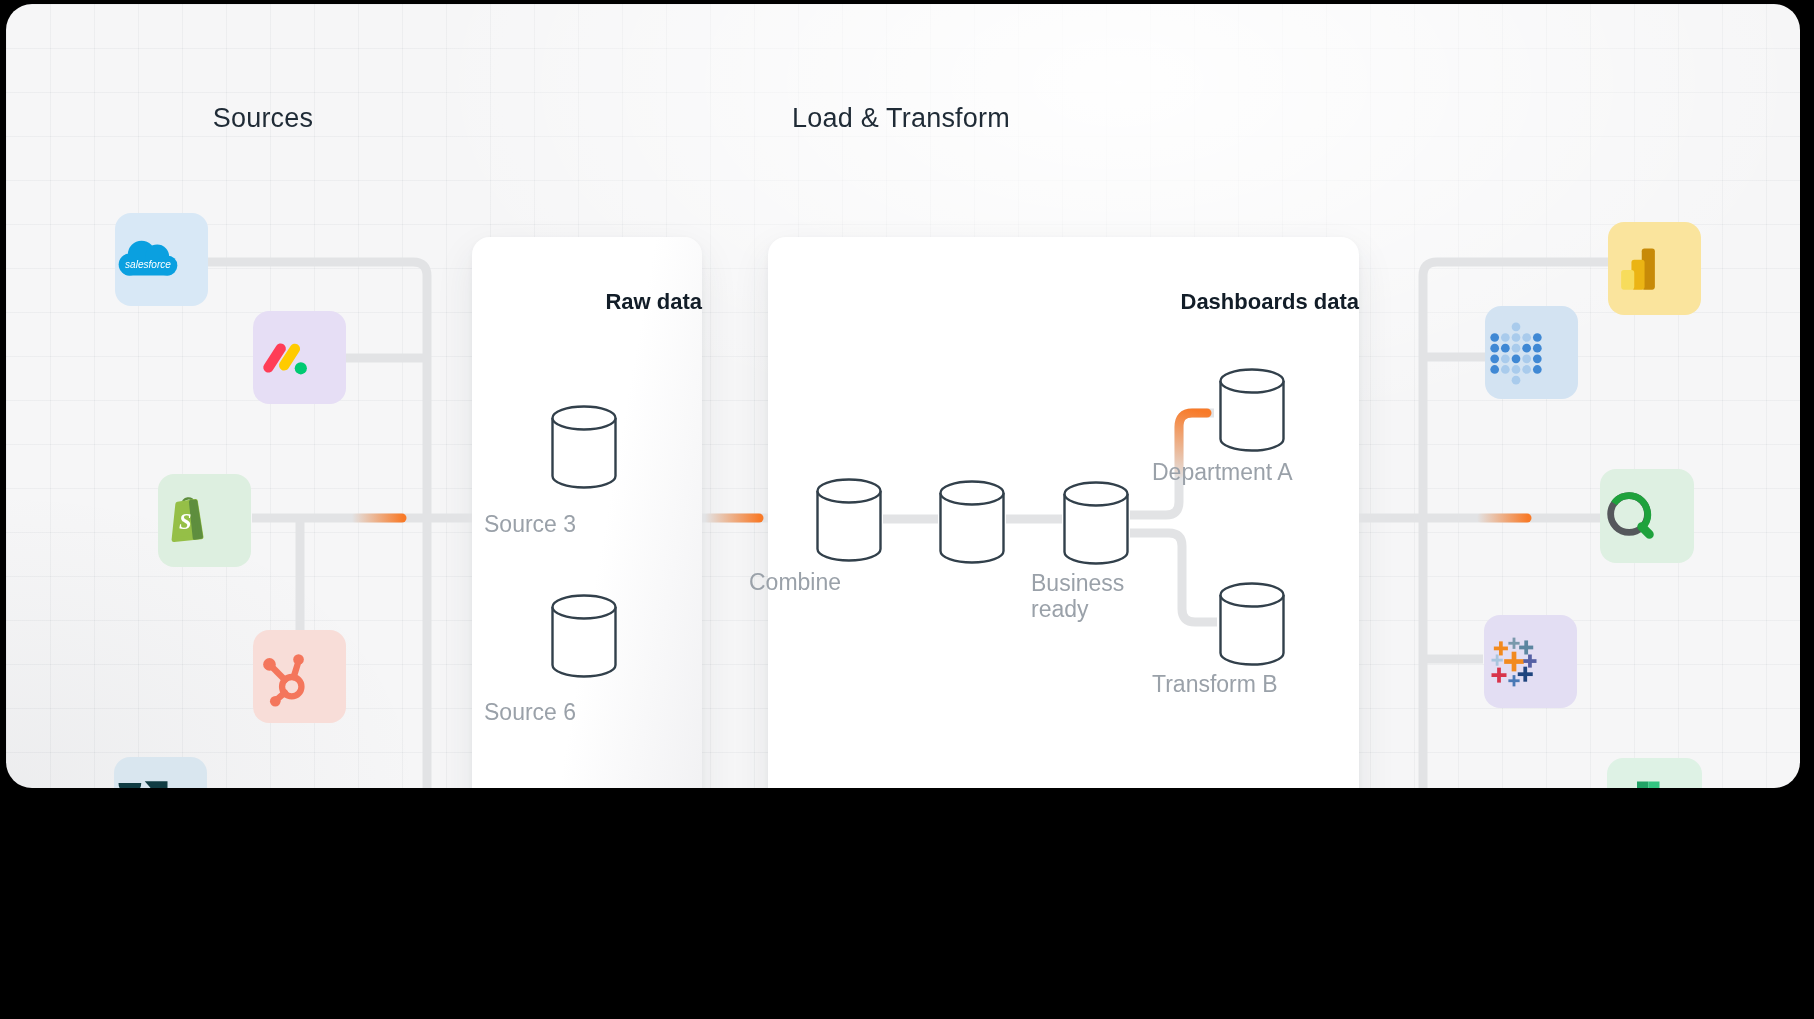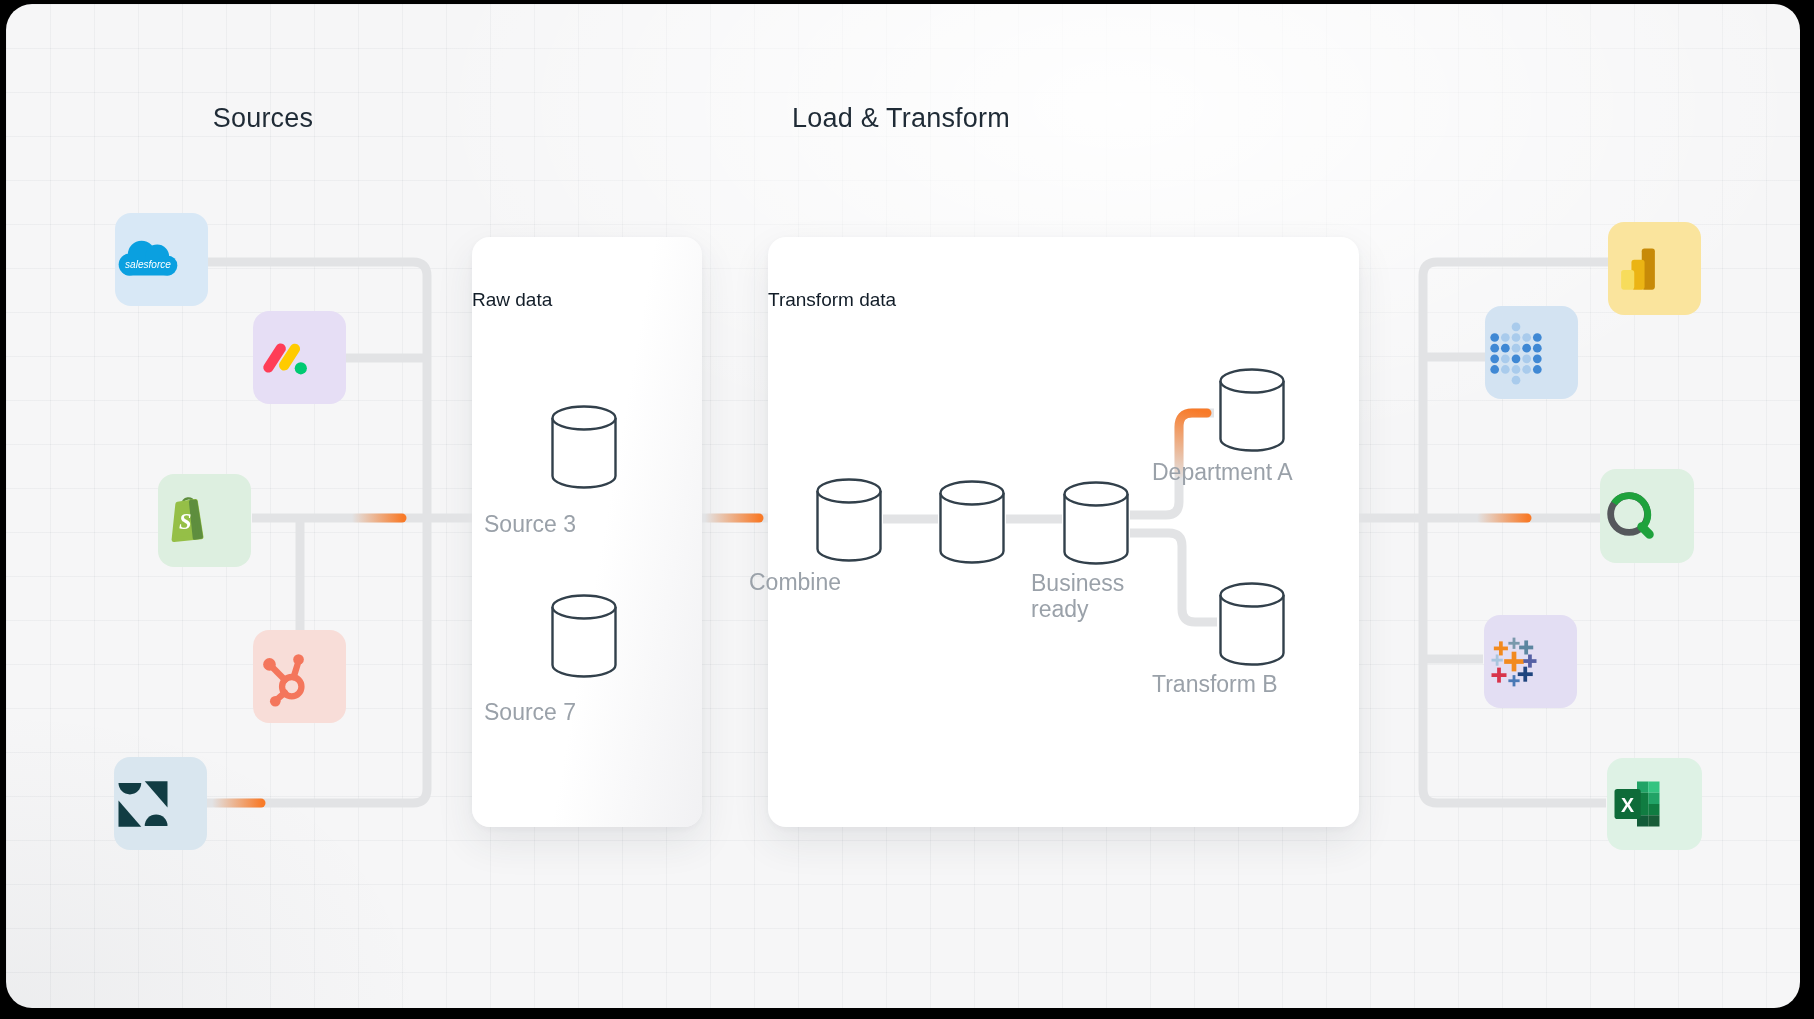--- a/index.html
+++ b/index.html
@@ -1,54 +1,54 @@
 <!DOCTYPE html>
 <html><head>
 <meta charset="utf-8">
 <style>
   html,body{margin:0;padding:0;background:#000;}
   body{width:1814px;height:1019px;position:relative;overflow:hidden;
        font-family:"Liberation Sans", sans-serif;}
-  .frame{position:absolute;left:6px;top:4px;width:1794px;height:1004px;
+  .frame{position:absolute;left:6px;top:4px;width:1794px;height:784px;
          border-radius:26px;overflow:hidden;
          background:
            radial-gradient(1000px 520px at 62% 10%, rgba(255,255,255,.95), rgba(255,255,255,0) 70%),
            radial-gradient(700px 500px at 0% 100%, rgba(60,70,80,.05), rgba(0,0,0,0) 60%),
            linear-gradient(to right, rgba(120,128,136,.075) 1px, transparent 1px),
            linear-gradient(to bottom, rgba(120,128,136,.075) 1px, transparent 1px),
            #f6f6f7;
          background-size:auto,auto,44px 44px,44px 44px,auto;}
   .world{position:absolute;left:-6px;top:-4px;width:1814px;height:1019px;}
   .hdr{position:absolute;width:300px;text-align:center;font-size:27px;font-weight:500;
        color:#1f2b36;letter-spacing:.2px;}
   .panel{position:absolute;border-radius:18px;background:#fff;
          box-shadow:0 16px 38px rgba(45,55,66,.09), 0 2px 6px rgba(45,55,66,.04);}
   .panel.raw{background:linear-gradient(100deg,#ffffff 55%,#f1f1f3 100%);}
-  .panel-title{margin-top:52px;text-align:left;font-size:19px;font-weight:400;color:#121d28;}
+  .panel-title{margin-top:52px;text-align:right;font-size:22px;font-weight:700;color:#121d28;}
   .nodelabel{position:absolute;text-align:left;font-size:23px;color:#9aa1a9;line-height:26px;}
   .tile{position:absolute;width:93px;height:93px;border-radius:16px;
         display:flex;align-items:center;justify-content:flex-start;}
   .cyl{position:absolute;width:68px;height:85px;}
   svg{display:block;}
   .lines{position:absolute;left:0;top:0;}
 </style>
 </head>
 <body>
 
 <div class="frame">
 <div class="world">
 
   <div class="hdr" style="left:113px;top:103px">Sources</div>
   <div class="hdr" style="left:751px;top:103px">Load &amp; Transform</div>
 
   <div class="panel raw" style="left:472px;top:237px;width:230px;height:590px">
     <div class="panel-title">Raw data</div>
   </div>
   <div class="panel" style="left:768px;top:237px;width:591px;height:590px">
-    <div class="panel-title">Transform data</div>
+    <div class="panel-title">Dashboards data</div>
   </div>
 
   <svg class="lines" width="1814" height="1019" viewBox="0 0 1814 1019">
     <defs>
       <linearGradient id="g1" gradientUnits="userSpaceOnUse" x1="352" y1="0" x2="403" y2="0">
         <stop offset="0" stop-color="#F87A28" stop-opacity="0"></stop>
         <stop offset="1" stop-color="#F87A28"></stop>
       </linearGradient>
       <linearGradient id="g2" gradientUnits="userSpaceOnUse" x1="212" y1="0" x2="262" y2="0">
         <stop offset="0" stop-color="#F87A28" stop-opacity="0"></stop>
@@ -114,21 +114,21 @@
   <svg class="cyl" style="left:1218px;top:368px" viewBox="0 0 68 85">
     <path d="M2.5 13 V71 A31.5 11.5 0 0 0 65.5 71 V13" fill="#fff" stroke="#32404B" stroke-width="2.4"></path>
     <ellipse cx="34" cy="13" rx="31.5" ry="11.5" fill="#fff" stroke="#32404B" stroke-width="2.4"></ellipse>
   </svg>
   <svg class="cyl" style="left:1218px;top:582px" viewBox="0 0 68 85">
     <path d="M2.5 13 V71 A31.5 11.5 0 0 0 65.5 71 V13" fill="#fff" stroke="#32404B" stroke-width="2.4"></path>
     <ellipse cx="34" cy="13" rx="31.5" ry="11.5" fill="#fff" stroke="#32404B" stroke-width="2.4"></ellipse>
   </svg>
 
   <div class="nodelabel" style="left:484px;top:511px;width:200px">Source 3</div>
-  <div class="nodelabel" style="left:484px;top:699px;width:200px">Source 7</div>
+  <div class="nodelabel" style="left:484px;top:699px;width:200px">Source 6</div>
   <div class="nodelabel" style="left:749px;top:569px;width:200px">Combine</div>
   <div class="nodelabel" style="left:1031px;top:570px;width:130px">Business ready</div>
   <div class="nodelabel" style="left:1152px;top:459px;width:200px">Department A</div>
   <div class="nodelabel" style="left:1152px;top:671px;width:200px">Transform B</div>
 
   <div class="tile" style="left:115px;top:213px;background:#d8e8f6">
     <svg width="66" height="48" viewBox="0 0 72 50">
       <g fill="#0AA0E0">
         <circle cx="16" cy="30" r="12"></circle>
             <circle cx="29" cy="19" r="15"></circle>

